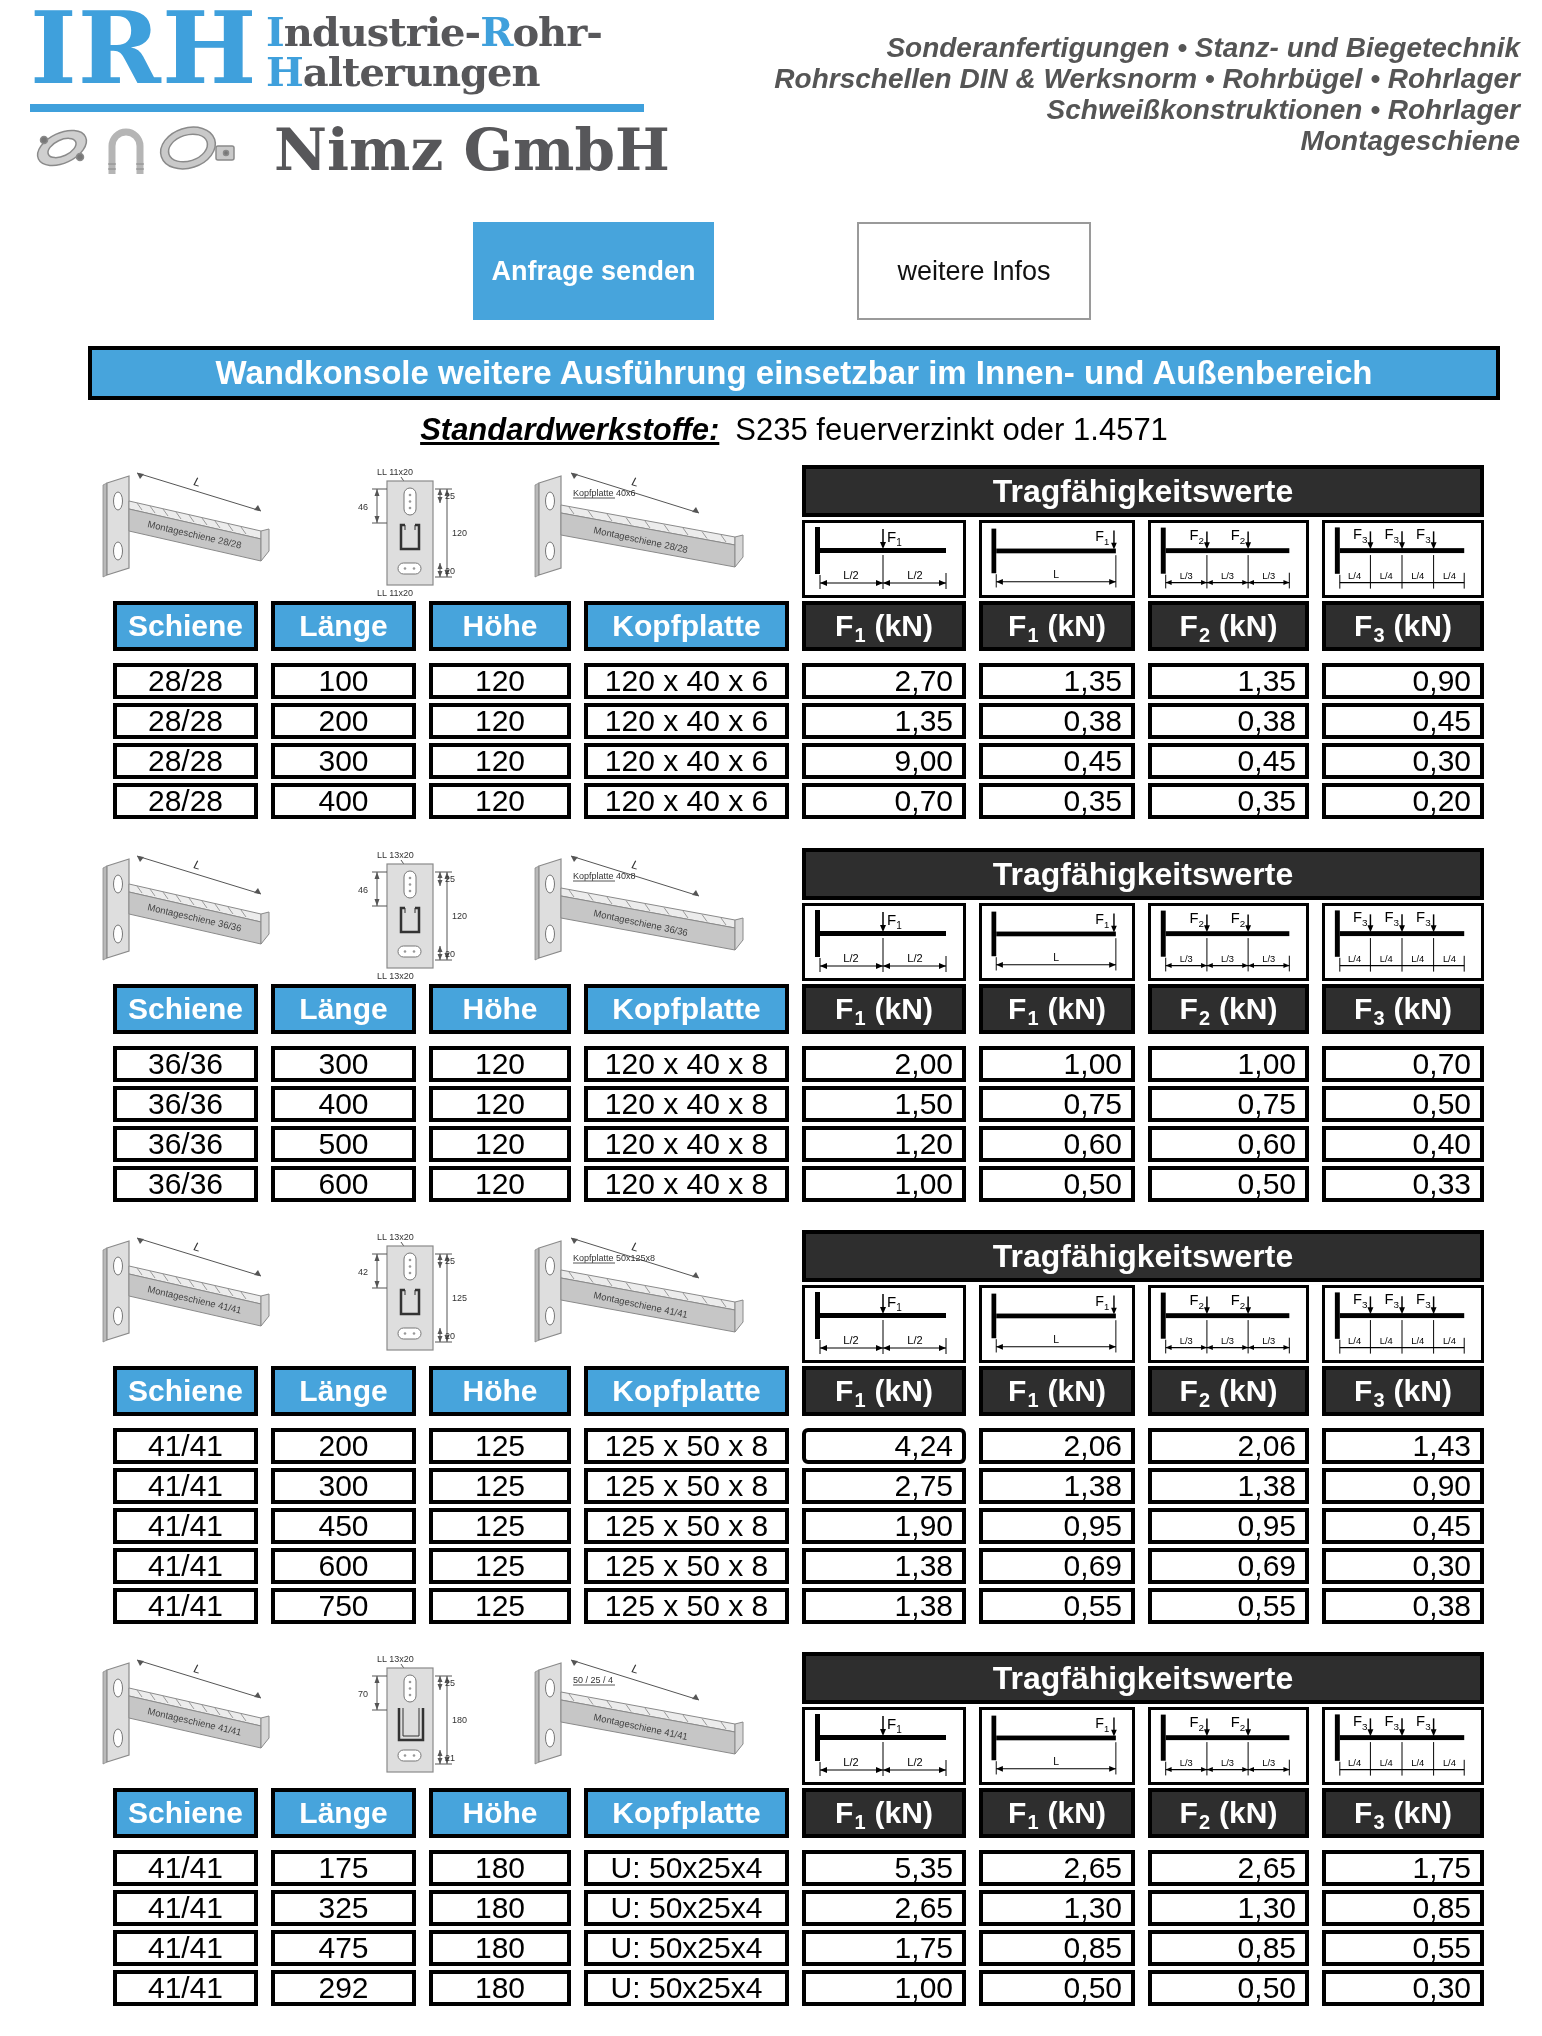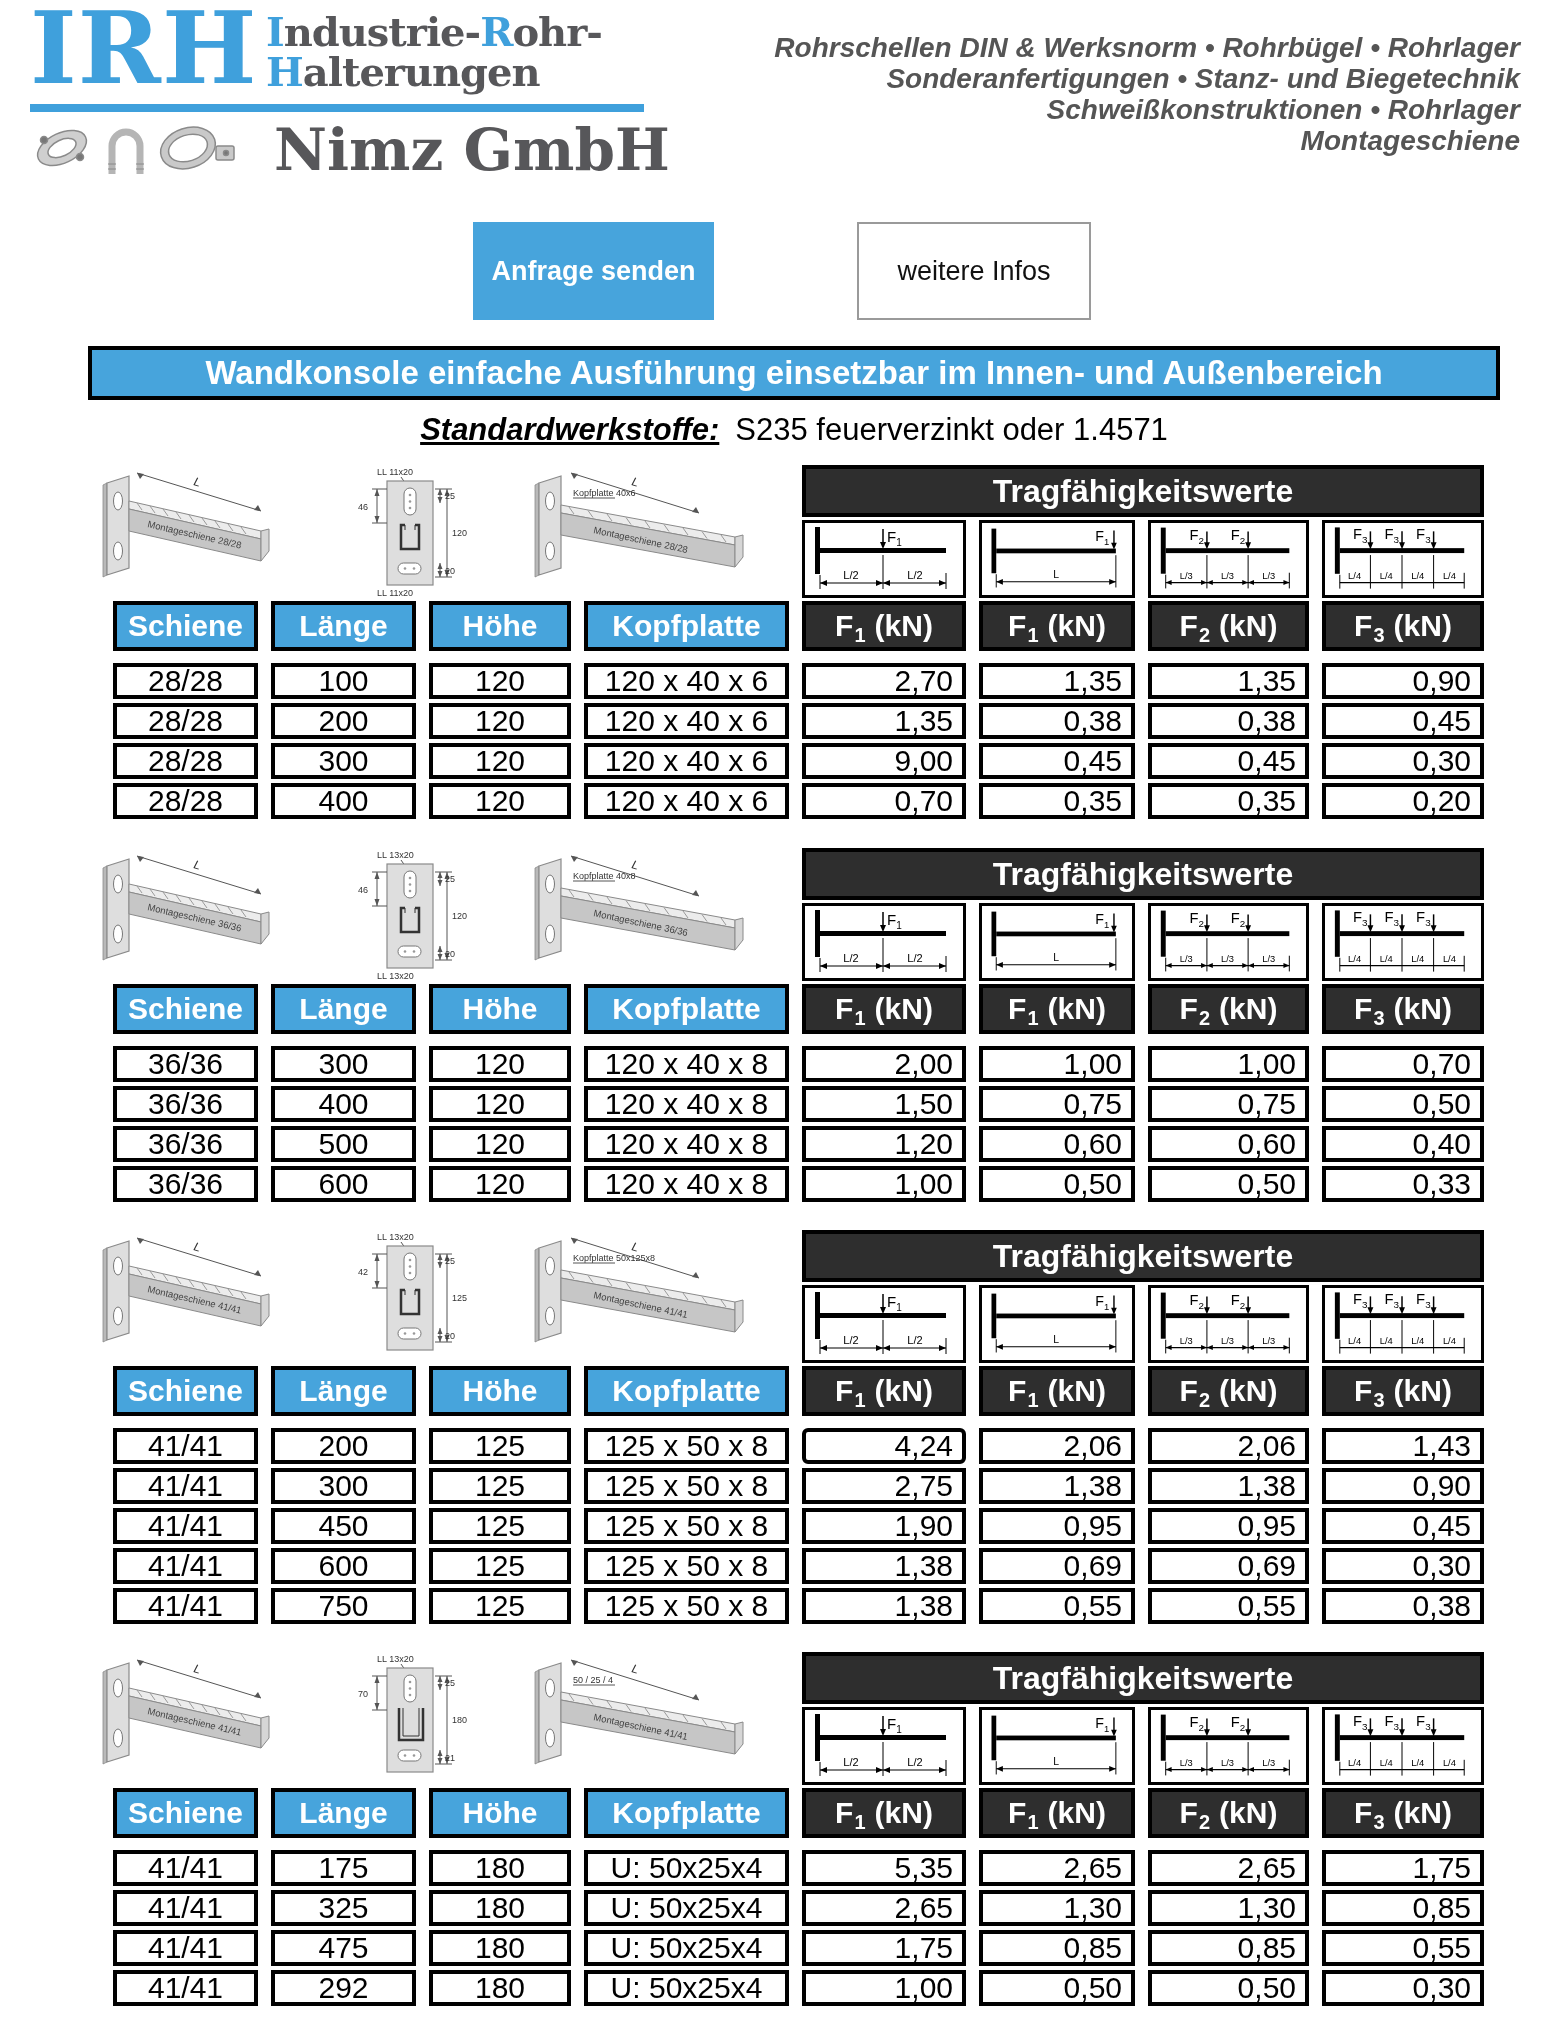--- a/index.html
+++ b/index.html
@@ -124,30 +124,30 @@
       <ellipse cx="158" cy="32" rx="28" ry="20" transform="rotate(-18 158 32)"></ellipse>
       <ellipse cx="158" cy="32" rx="20" ry="13" transform="rotate(-18 158 32)" fill="#fff"></ellipse>
       <rect x="186" y="30" width="18" height="14" rx="2"></rect>
       <circle cx="196" cy="37" r="2.5" fill="#777"></circle>
     </g>
   </svg>
   <div class="nimz">Nimz GmbH</div>
 </div>
 
 <div class="tagline">
+  <div>Sonderanfertigungen • Stanz- und Biegetechnik</div>
   <div>Rohrschellen DIN &amp; Werksnorm • Rohrbügel • Rohrlager</div>
-  <div>Sonderanfertigungen • Stanz- und Biegetechnik</div>
   <div>Schweißkonstruktionen • Rohrlager</div>
   <div>Montageschiene</div>
 </div>
 
 <div class="btn btn-blue">Anfrage senden</div>
 <div class="btn btn-white">weitere Infos</div>
 
-<div class="title-bar">Wandkonsole einfache Ausführung einsetzbar im Innen- und Außenbereich</div>
+<div class="title-bar">Wandkonsole weitere Ausführung einsetzbar im Innen- und Außenbereich</div>
 <div class="subtitle">
   <span class="sub-label">Standardwerkstoffe:</span><span>S235 feuerverzinkt oder 1.4571</span>
 </div>
 
 <section class="spec-table rows4 t0">
   <div class="drawings">
   <svg class="draw-svg" viewBox="0 0 672 133">
 
     <g>
       <line class="dim" x1="36" y1="8" x2="160" y2="46"></line>

